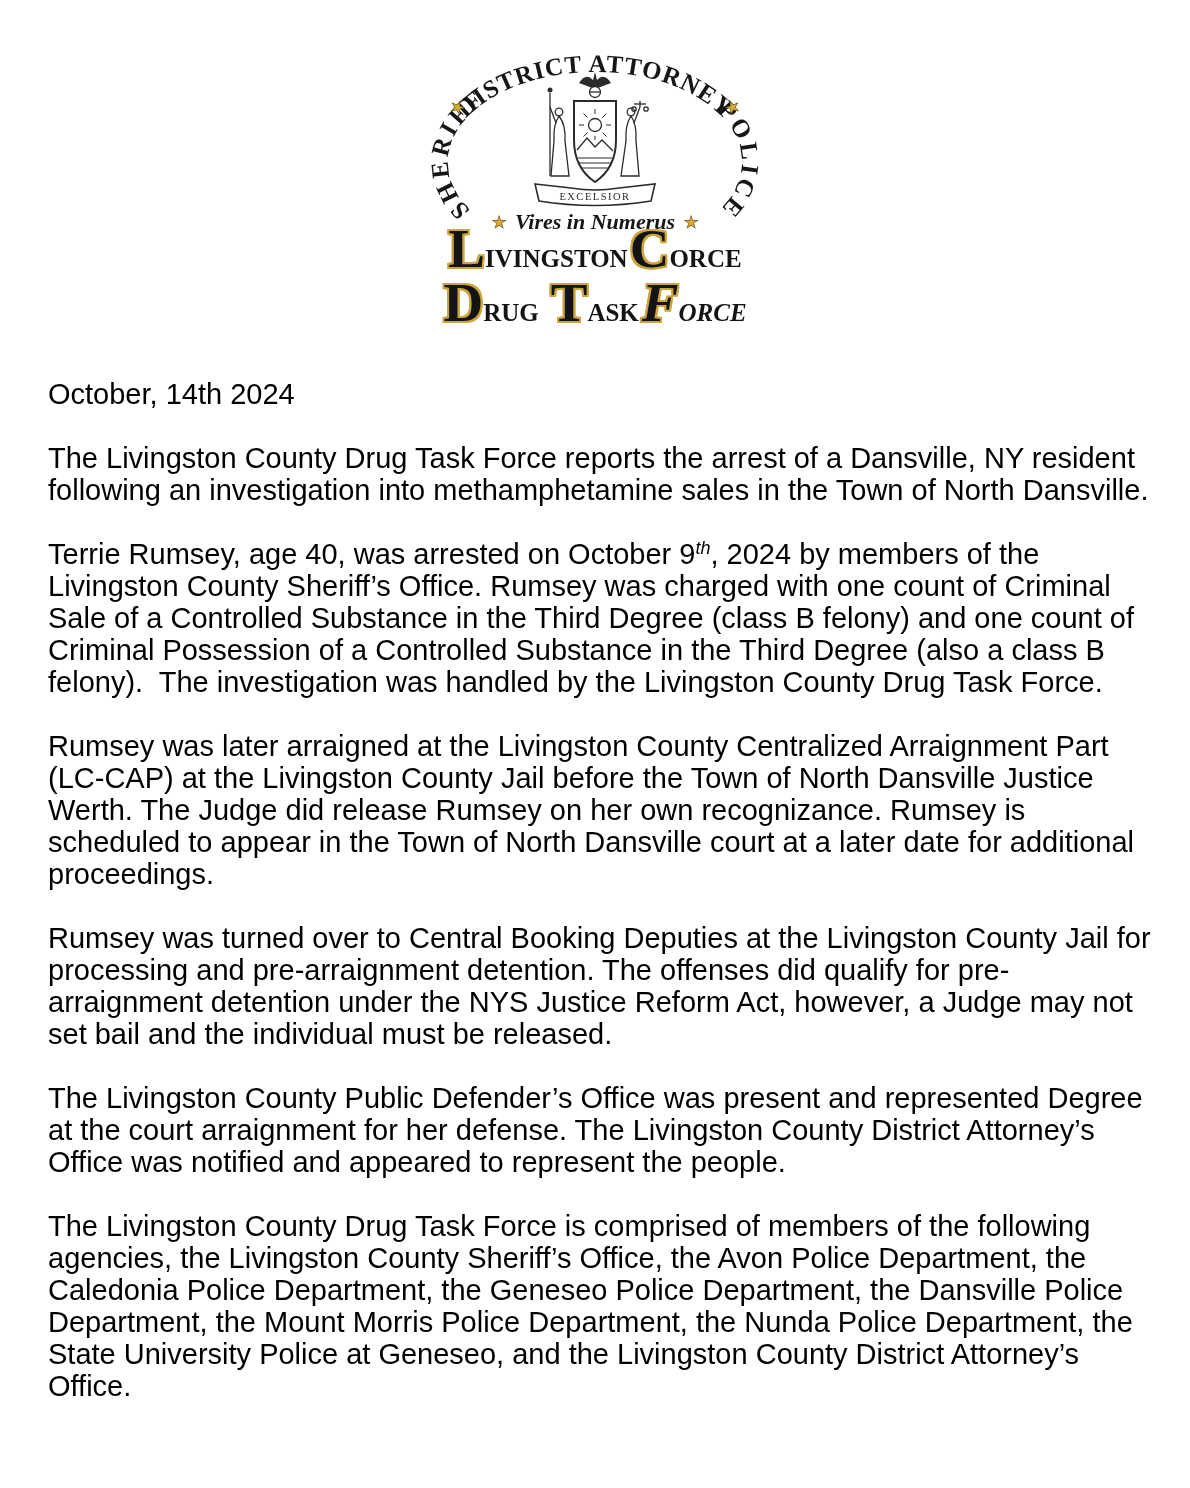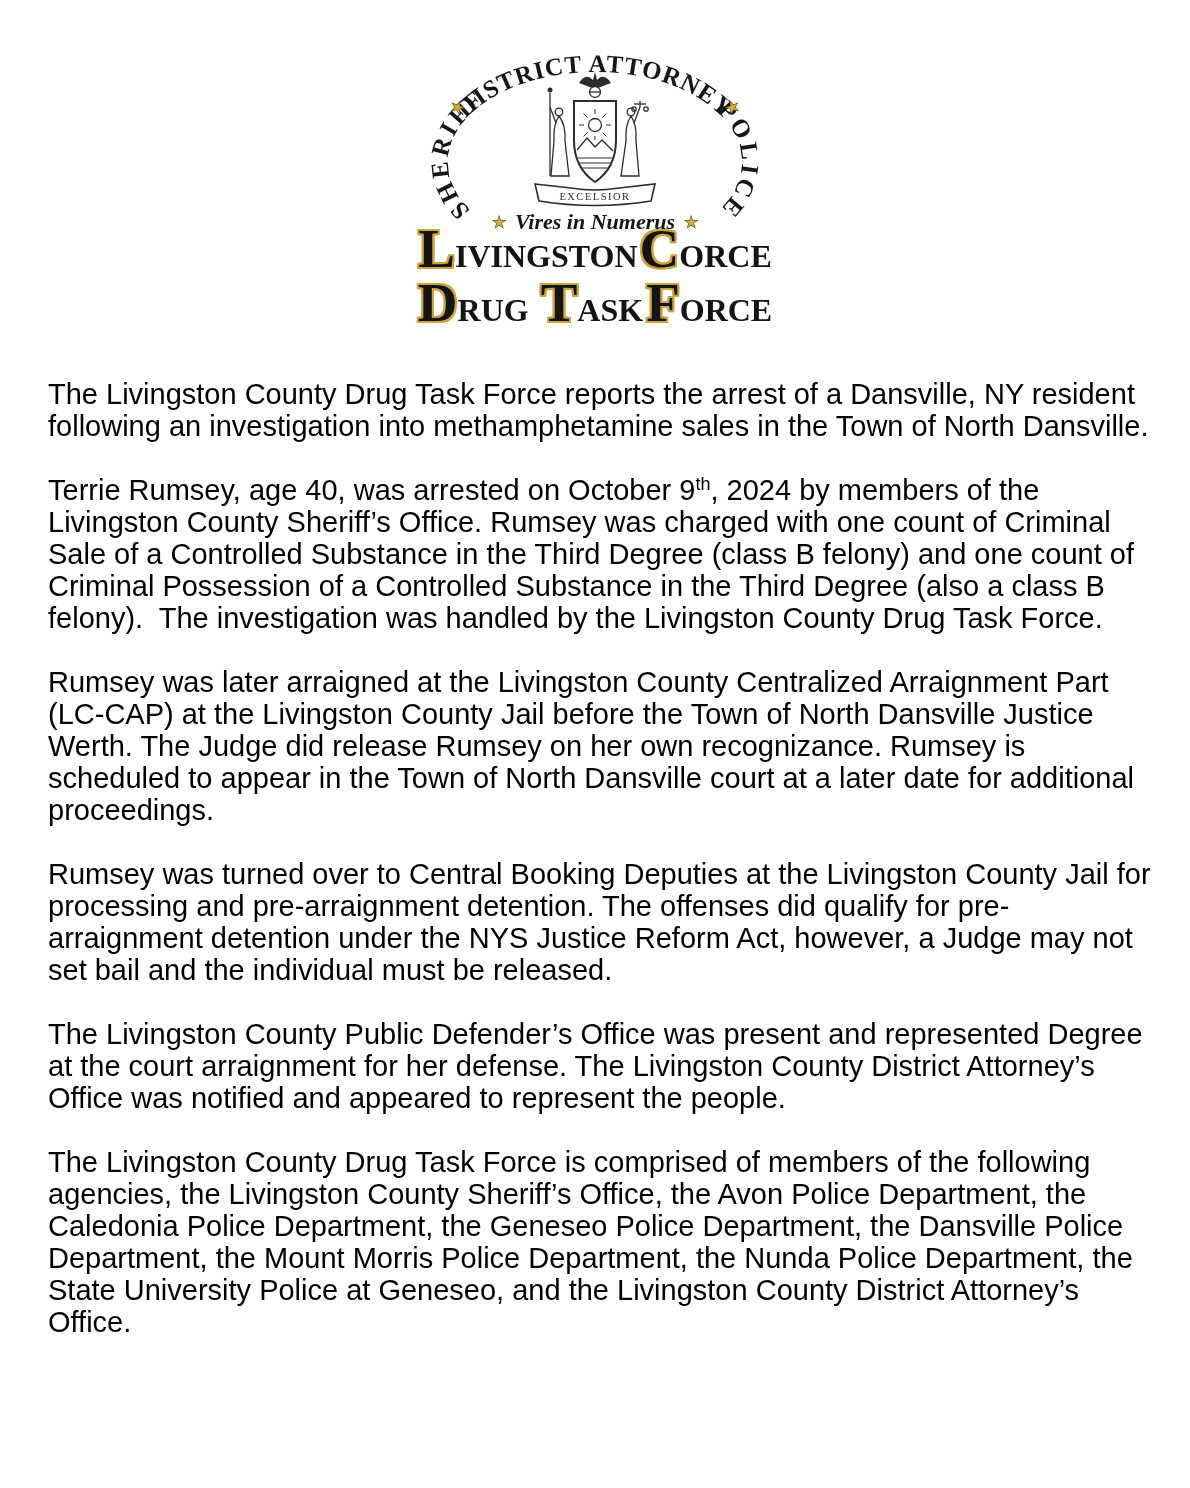--- a/index.html
+++ b/index.html
@@ -53,47 +53,48 @@
     font-weight: 700;
     color: #141414;
     font-size: 55px;
     line-height: 54px;
     height: 54px;
     white-space: nowrap;
   }
   .title-line .word { display: inline; }
   .tl1 .word + .word { margin-left: 2px; }
   .tl2 .w2 { margin-left: 12px; }
-  .tl2 .w3 { margin-left: 3px; }
+  .tl2 .w3 { margin-left: 3px; font-style: italic; }
   .init {
     font-size: 55px;
     color: #141414;
     text-shadow:
       -2px -2px 0 #cda43c,  2px -2px 0 #cda43c,
       -2px  2px 0 #cda43c,  2px  2px 0 #cda43c,
       -2px  0   0 #cda43c,  2px  0   0 #cda43c,
        0   -2px 0 #cda43c,  0    2px 0 #cda43c;
   }
-  .rest { font-size: 32px; }
+  .rest { font-size: 25px; }
 
   
   .content {
     margin: 48px 0 0 48px;
     width: 1106px;
     font-size: 29px;
     line-height: 32px;
   }
   .content p {
     margin: 0 0 32px 0;
     white-space: pre-wrap;
   }
   .sup {
     font-size: 18px;
     line-height: 0;
     vertical-align: 10px;
+    font-style: italic;
   }
 </style>
 </head>
 <body>
 
 <div class="page">
 
   <div class="logo-block">
     <svg class="seal" viewBox="0 0 444 205" aria-hidden="true">
       <path id="arcPath" d="M 101.6 178.6 A 147 90 0 1 1 342.4 178.6" fill="none" stroke="none"></path>
@@ -165,20 +166,21 @@
       <div class="title-line tl1">
         <span class="word"><span class="init">L</span><span class="rest">IVINGSTON</span></span><span class="word"><span class="init">C</span><span class="rest">ORCE</span></span>
       </div>
       <div class="title-line tl2">
         <span class="word w1"><span class="init">D</span><span class="rest">RUG</span></span><span class="word w2"><span class="init">T</span><span class="rest">ASK</span></span><span class="word w3"><span class="init">F</span><span class="rest">ORCE</span></span>
       </div>
     </div>
   </div>
 
   <div class="content">
+    <p><span>October, 14th 2024</span></p>
 
     <p><span>The Livingston County Drug Task Force reports the arrest of a Dansville, NY resident following an investigation into methamphetamine sales in the Town of North Dansville.</span></p>
 
     <p><span>Terrie Rumsey, age 40, was arrested on October 9</span><span class="sup">th</span><span>, 2024 by members of the Livingston County Sheriff’s Office. Rumsey was charged with one count of Criminal Sale of a Controlled Substance in the Third Degree (class B felony) and one count of Criminal Possession of a Controlled Substance in the Third Degree (also a class B felony).  The investigation was handled by the Livingston County Drug Task Force.</span></p>
 
     <p><span>Rumsey was later arraigned at the Livingston County Centralized Arraignment Part (LC-CAP) at the Livingston County Jail before the Town of North Dansville Justice Werth. The Judge did release Rumsey on her own recognizance. Rumsey is scheduled to appear in the Town of North Dansville court at a later date for additional proceedings.</span></p>
 
     <p><span>Rumsey was turned over to Central Booking Deputies at the Livingston County Jail for processing and pre-arraignment detention. The offenses did qualify for pre-arraignment detention under the NYS Justice Reform Act, however, a Judge may not set bail and the individual must be released.</span></p>
 
     <p><span>The Livingston County Public Defender’s Office was present and represented Degree at the court arraignment for her defense. The Livingston County District Attorney’s Office was notified and appeared to represent the people.</span></p>

